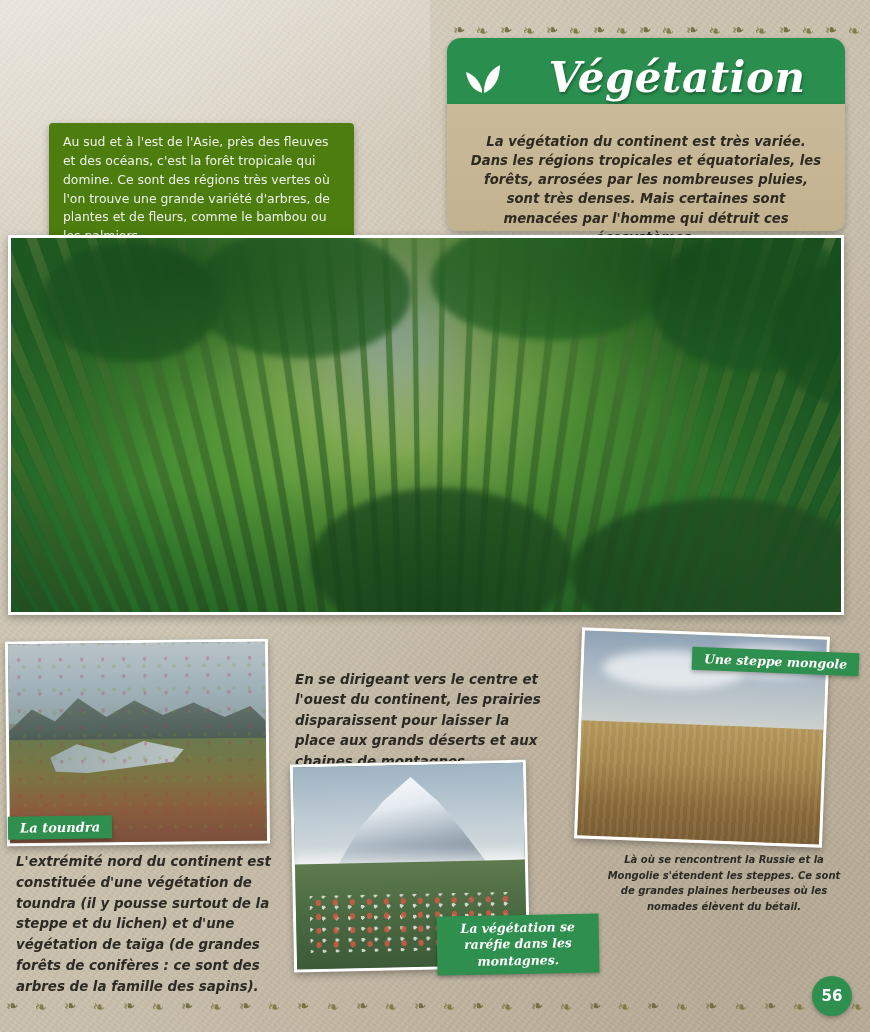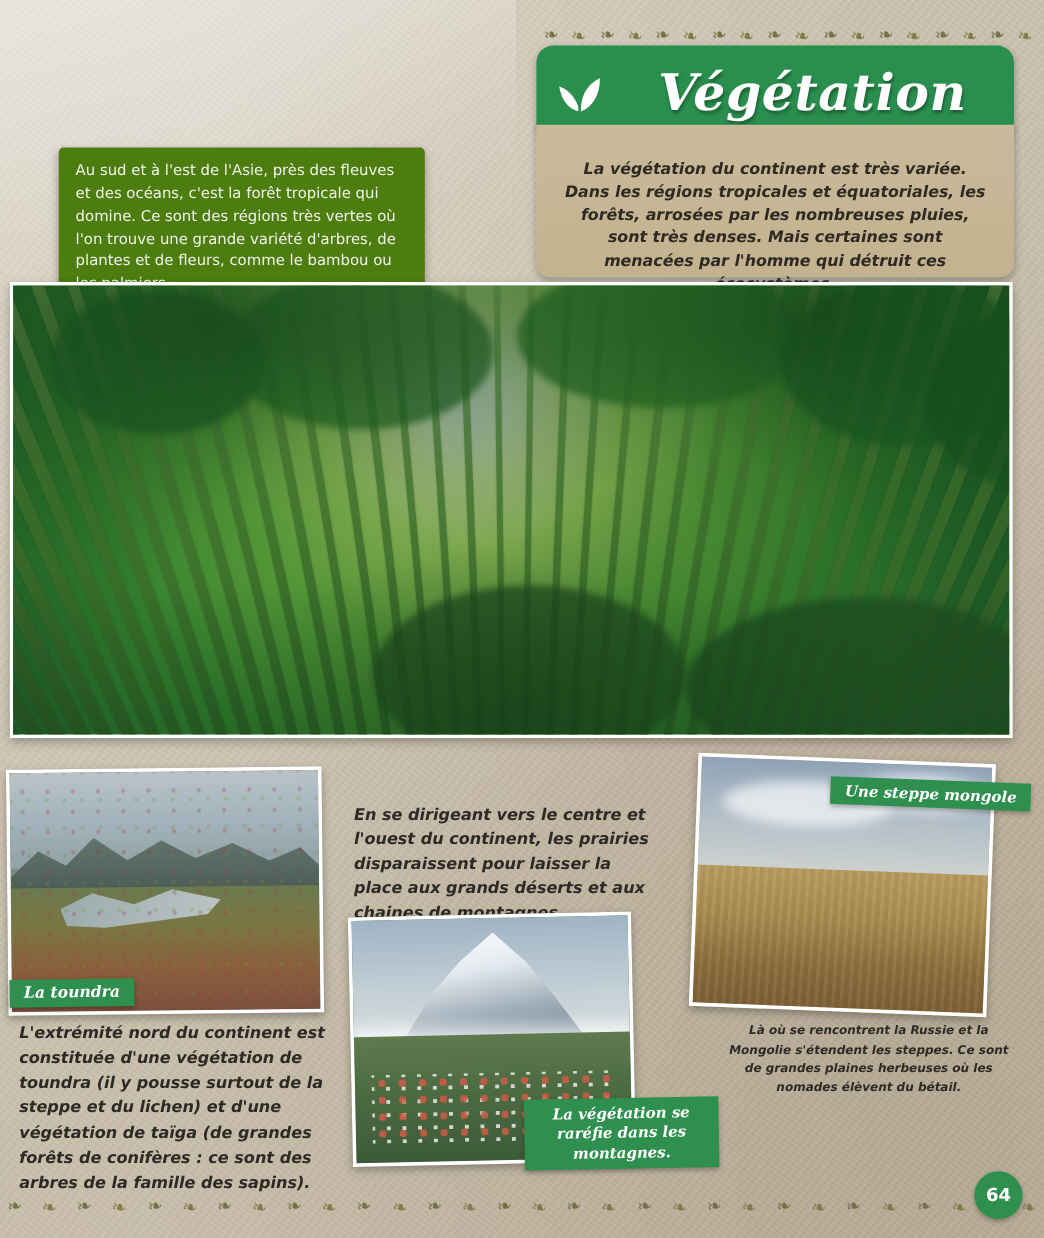--- a/index.html
+++ b/index.html
@@ -484,13 +484,13 @@
     <span class="leaf-glyph">❧</span>
     <span class="leaf-glyph">❧</span>
     <span class="leaf-glyph">❧</span>
     <span class="leaf-glyph">❧</span>
     <span class="leaf-glyph">❧</span>
     <span class="leaf-glyph">❧</span>
     <span class="leaf-glyph">❧</span>
     <span class="leaf-glyph">❧</span>
   </div>
 
-<div class="page-number">64</div>
+<div class="page-number">56</div>
 
 </body></html>

